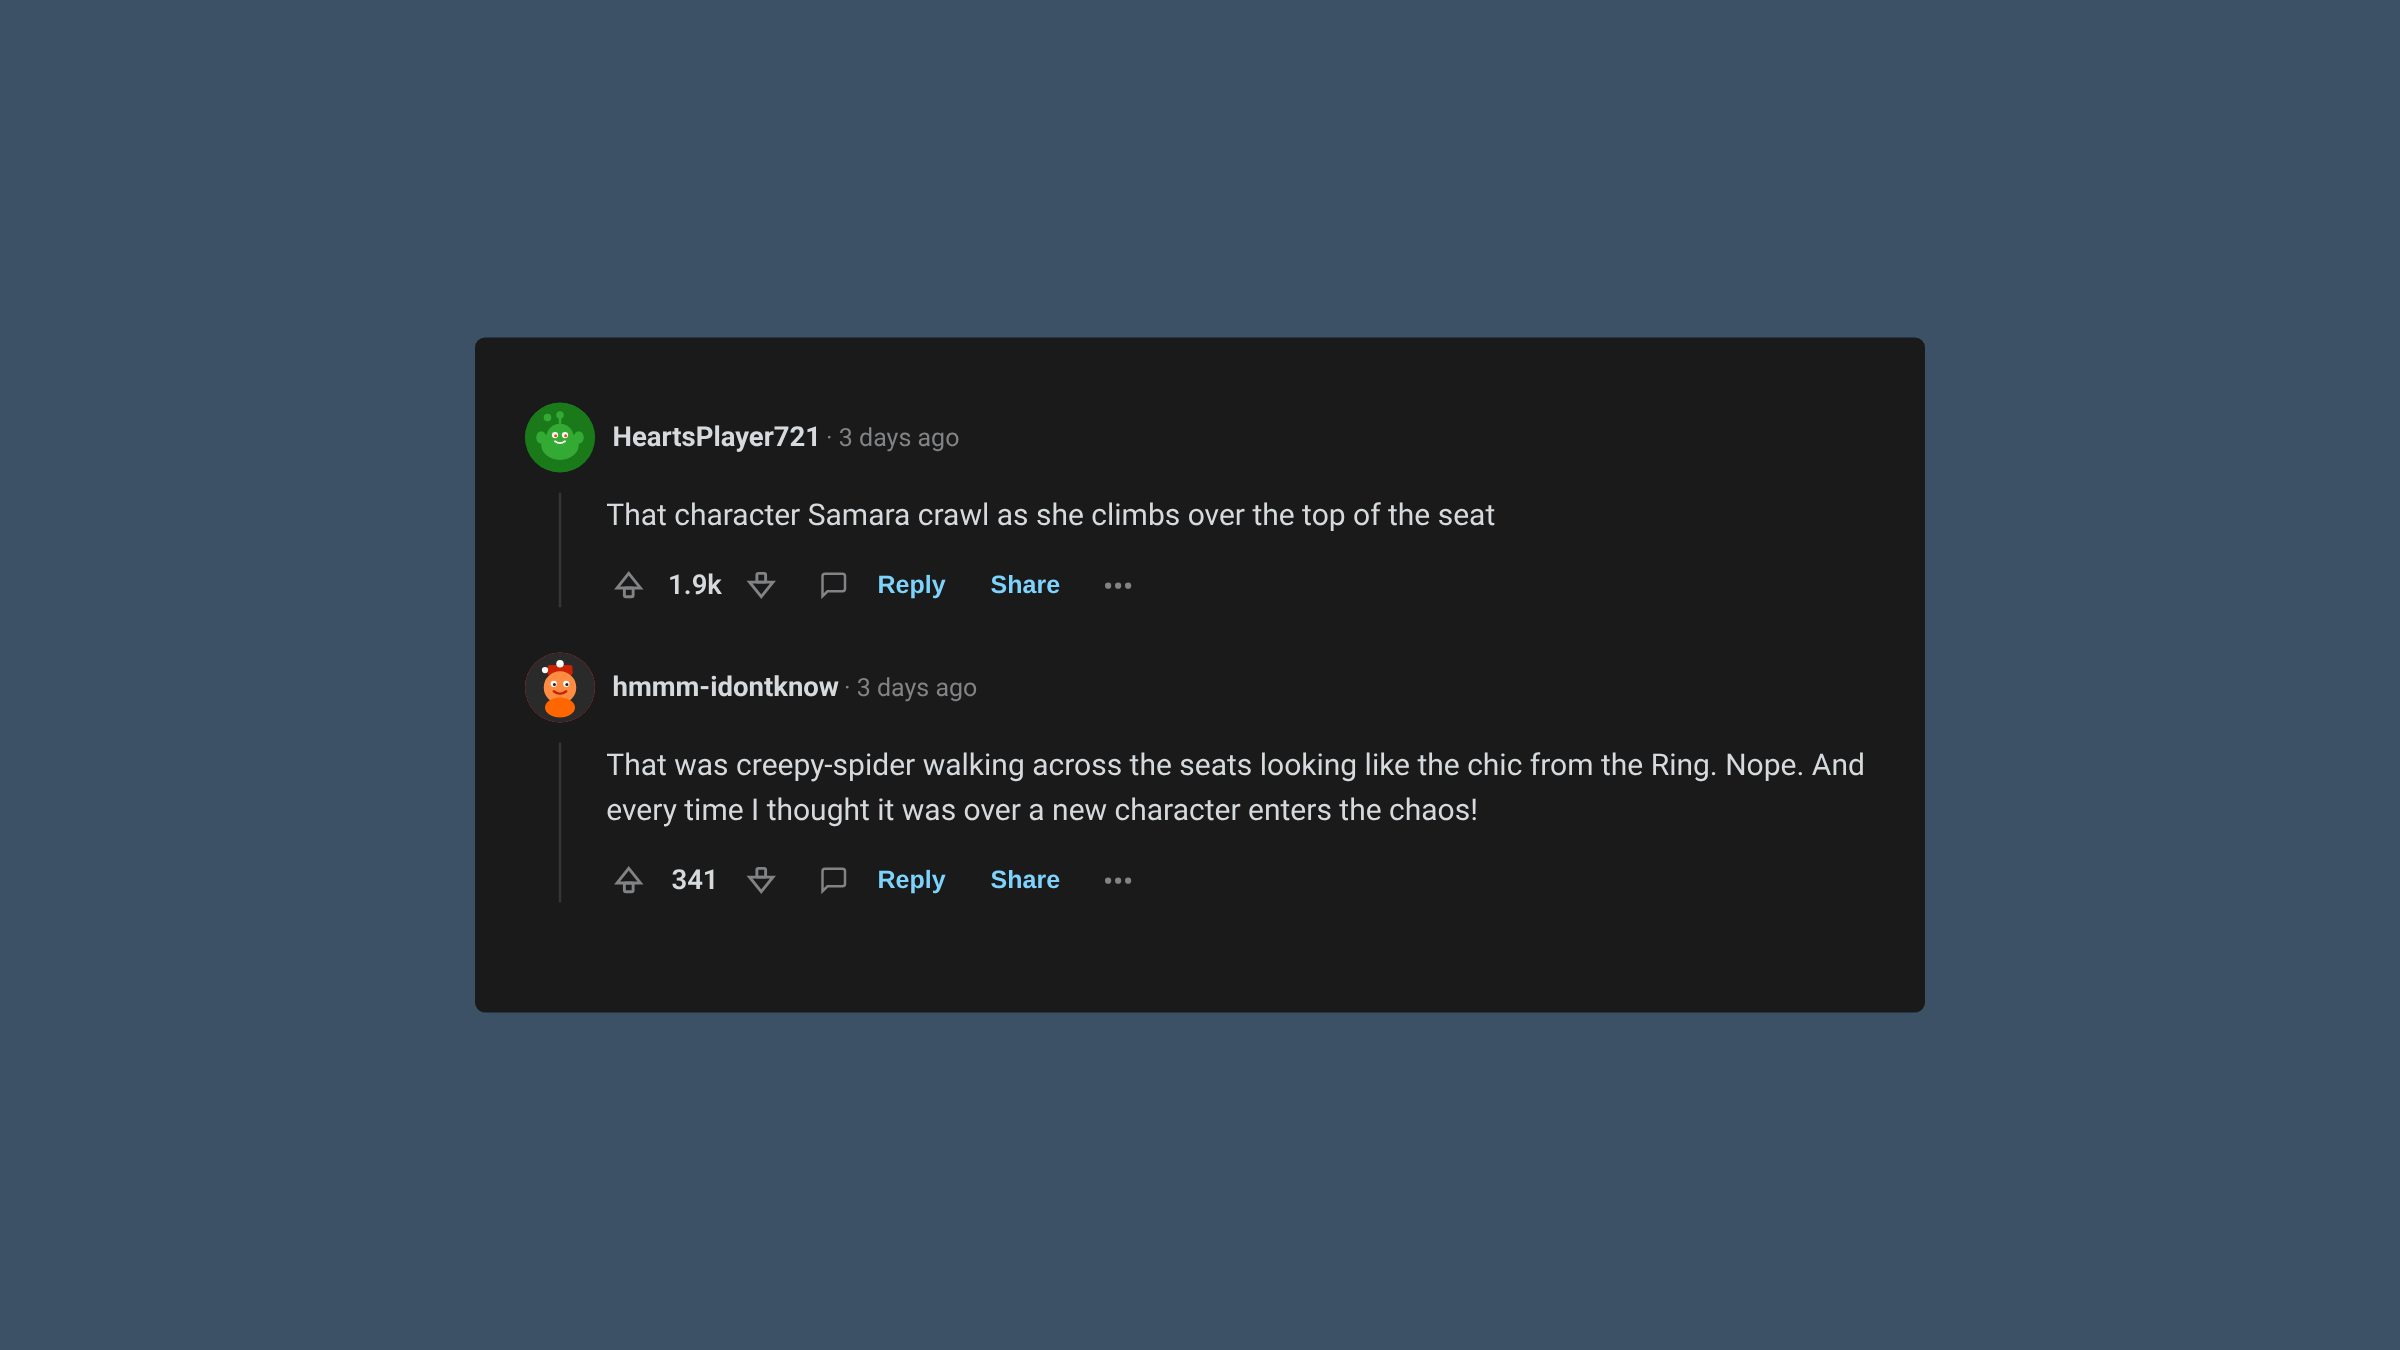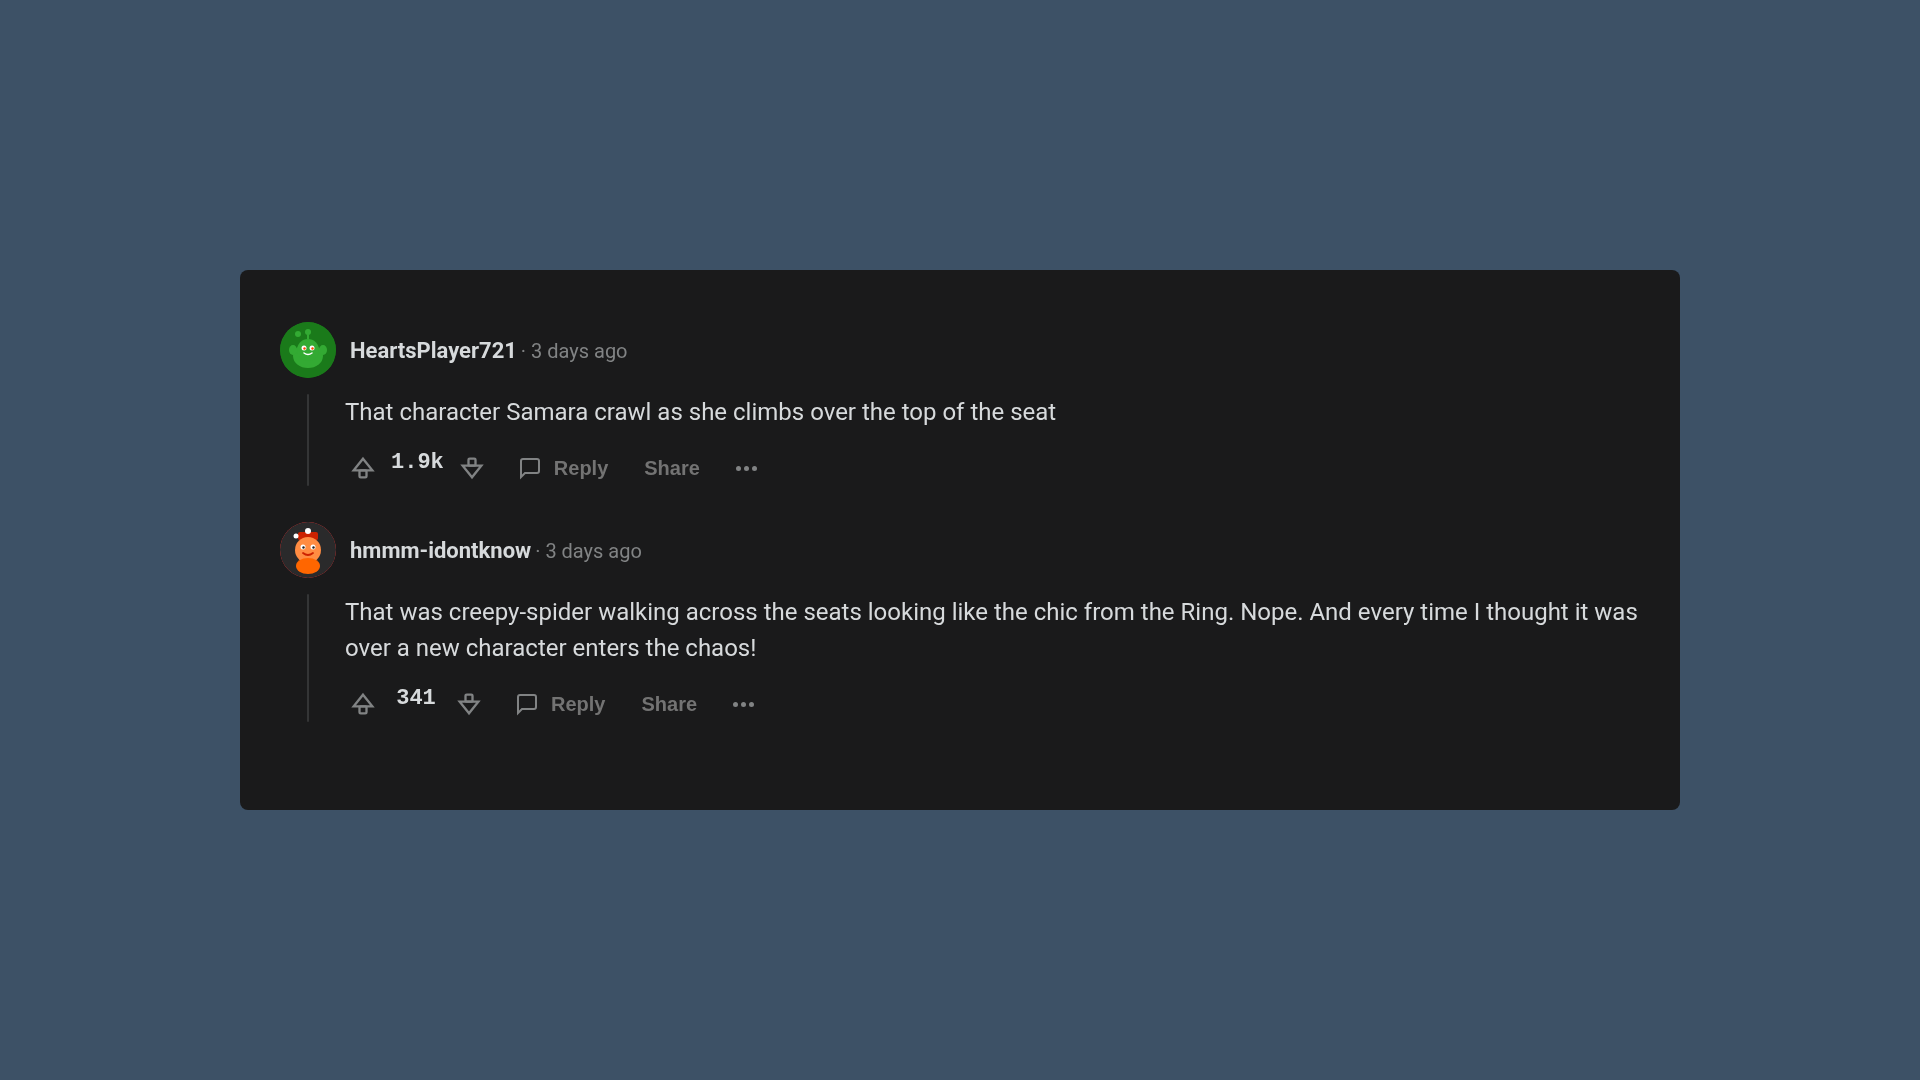--- a/index.html
+++ b/index.html
@@ -9,21 +9,21 @@
       height: 1080px;
       background-color: #3d5166;
       display: flex;
       align-items: center;
       justify-content: center;
       font-family: -apple-system, BlinkMacSystemFont, 'Segoe UI', Roboto, sans-serif;
     }
 
     .card {
       background-color: #1a1a1b;
-      width: 1440px;
+      width: 1160px;
       min-height: 540px;
       border-radius: 8px;
       padding: 32px 40px 32px 40px;
       display: flex;
       flex-direction: column;
       gap: 0;
     }
 
     
     .comment {
@@ -96,23 +96,22 @@
     }
 
     .action-bar {
       display: flex;
       align-items: center;
       gap: 20px;
     }
 
     .vote-section {
       display: flex;
-      align-items: flex-start;
+      align-items: center;
       gap: 10px;
-      font-family: Liberation Mono, monospace;
     }
 
     .vote-btn {
       background: none;
       border: none;
       cursor: pointer;
       display: flex;
       align-items: center;
       padding: 4px;
     }
@@ -124,22 +123,22 @@
       min-width: 50px;
       text-align: center;
     }
 
     .action-btn {
       background: none;
       border: none;
       cursor: pointer;
       display: flex;
       align-items: center;
-      gap: 12px;
-      color: #737373;
+      gap: 23px;
+      color: #7dd3fc;
       font-size: 20px;
       font-weight: 600;
       padding: 6px 8px;
       border-radius: 4px;
     }
 
     .more-btn {
       background: none;
       border: none;
       cursor: pointer;

